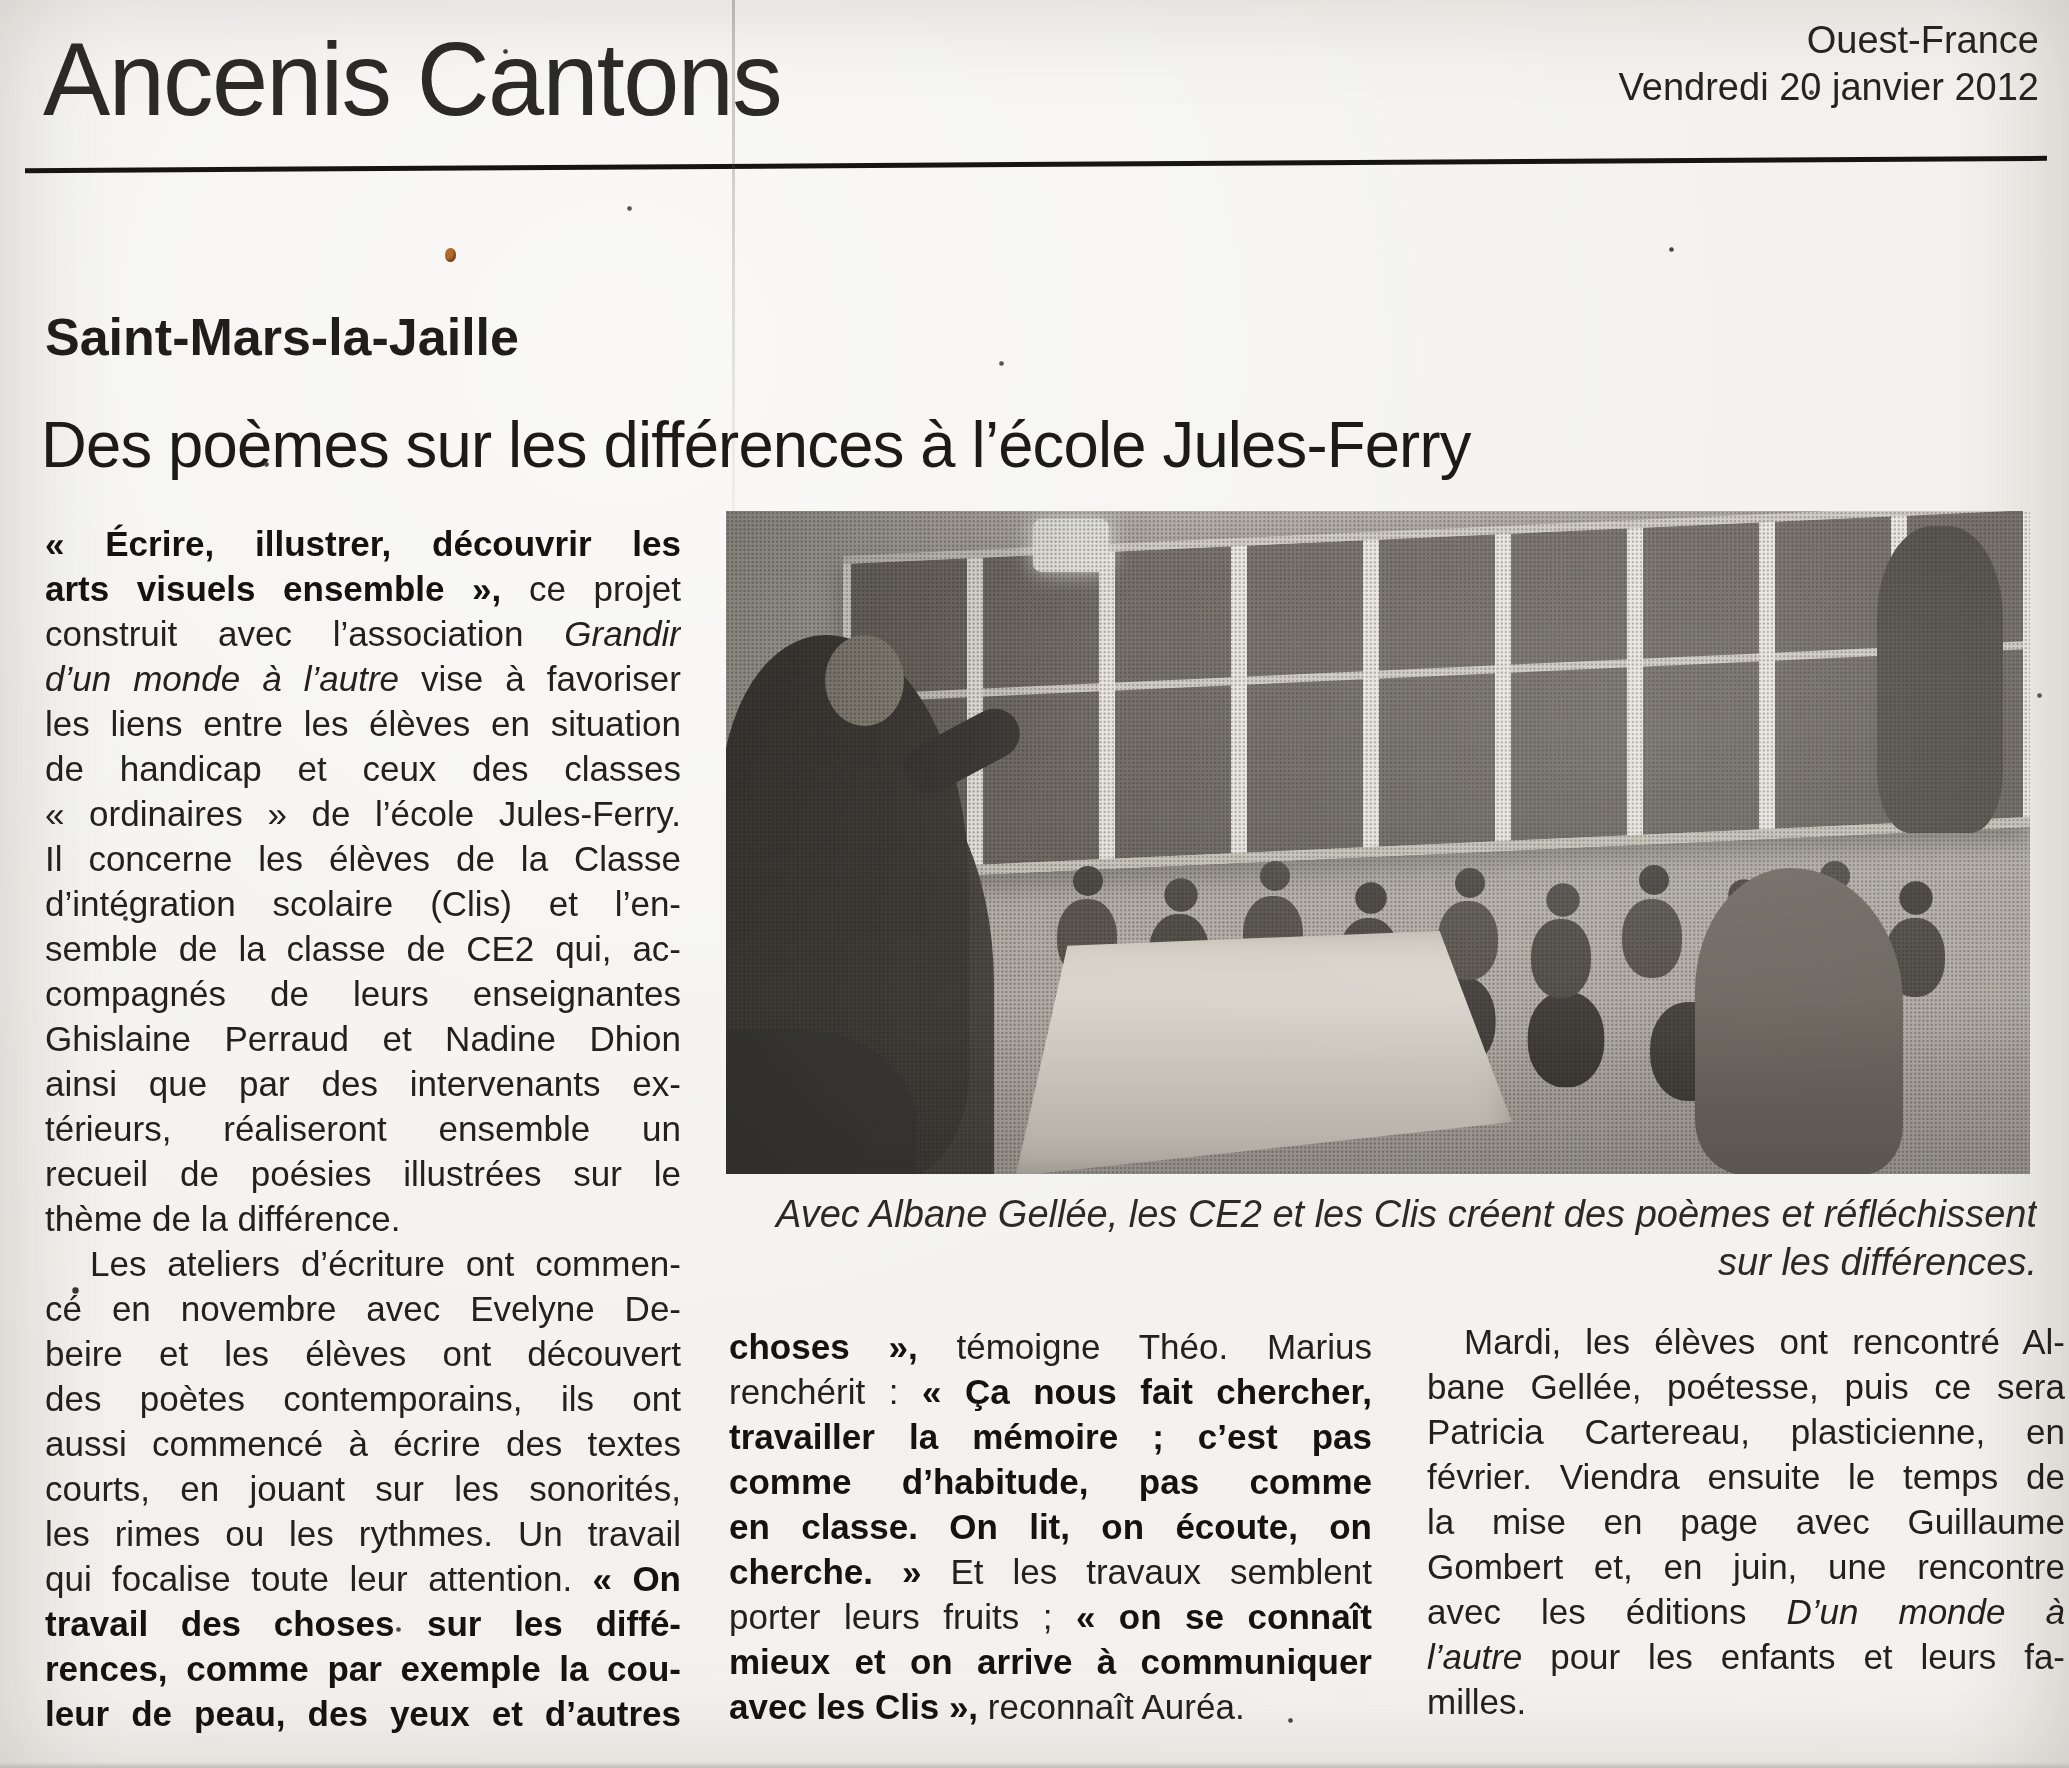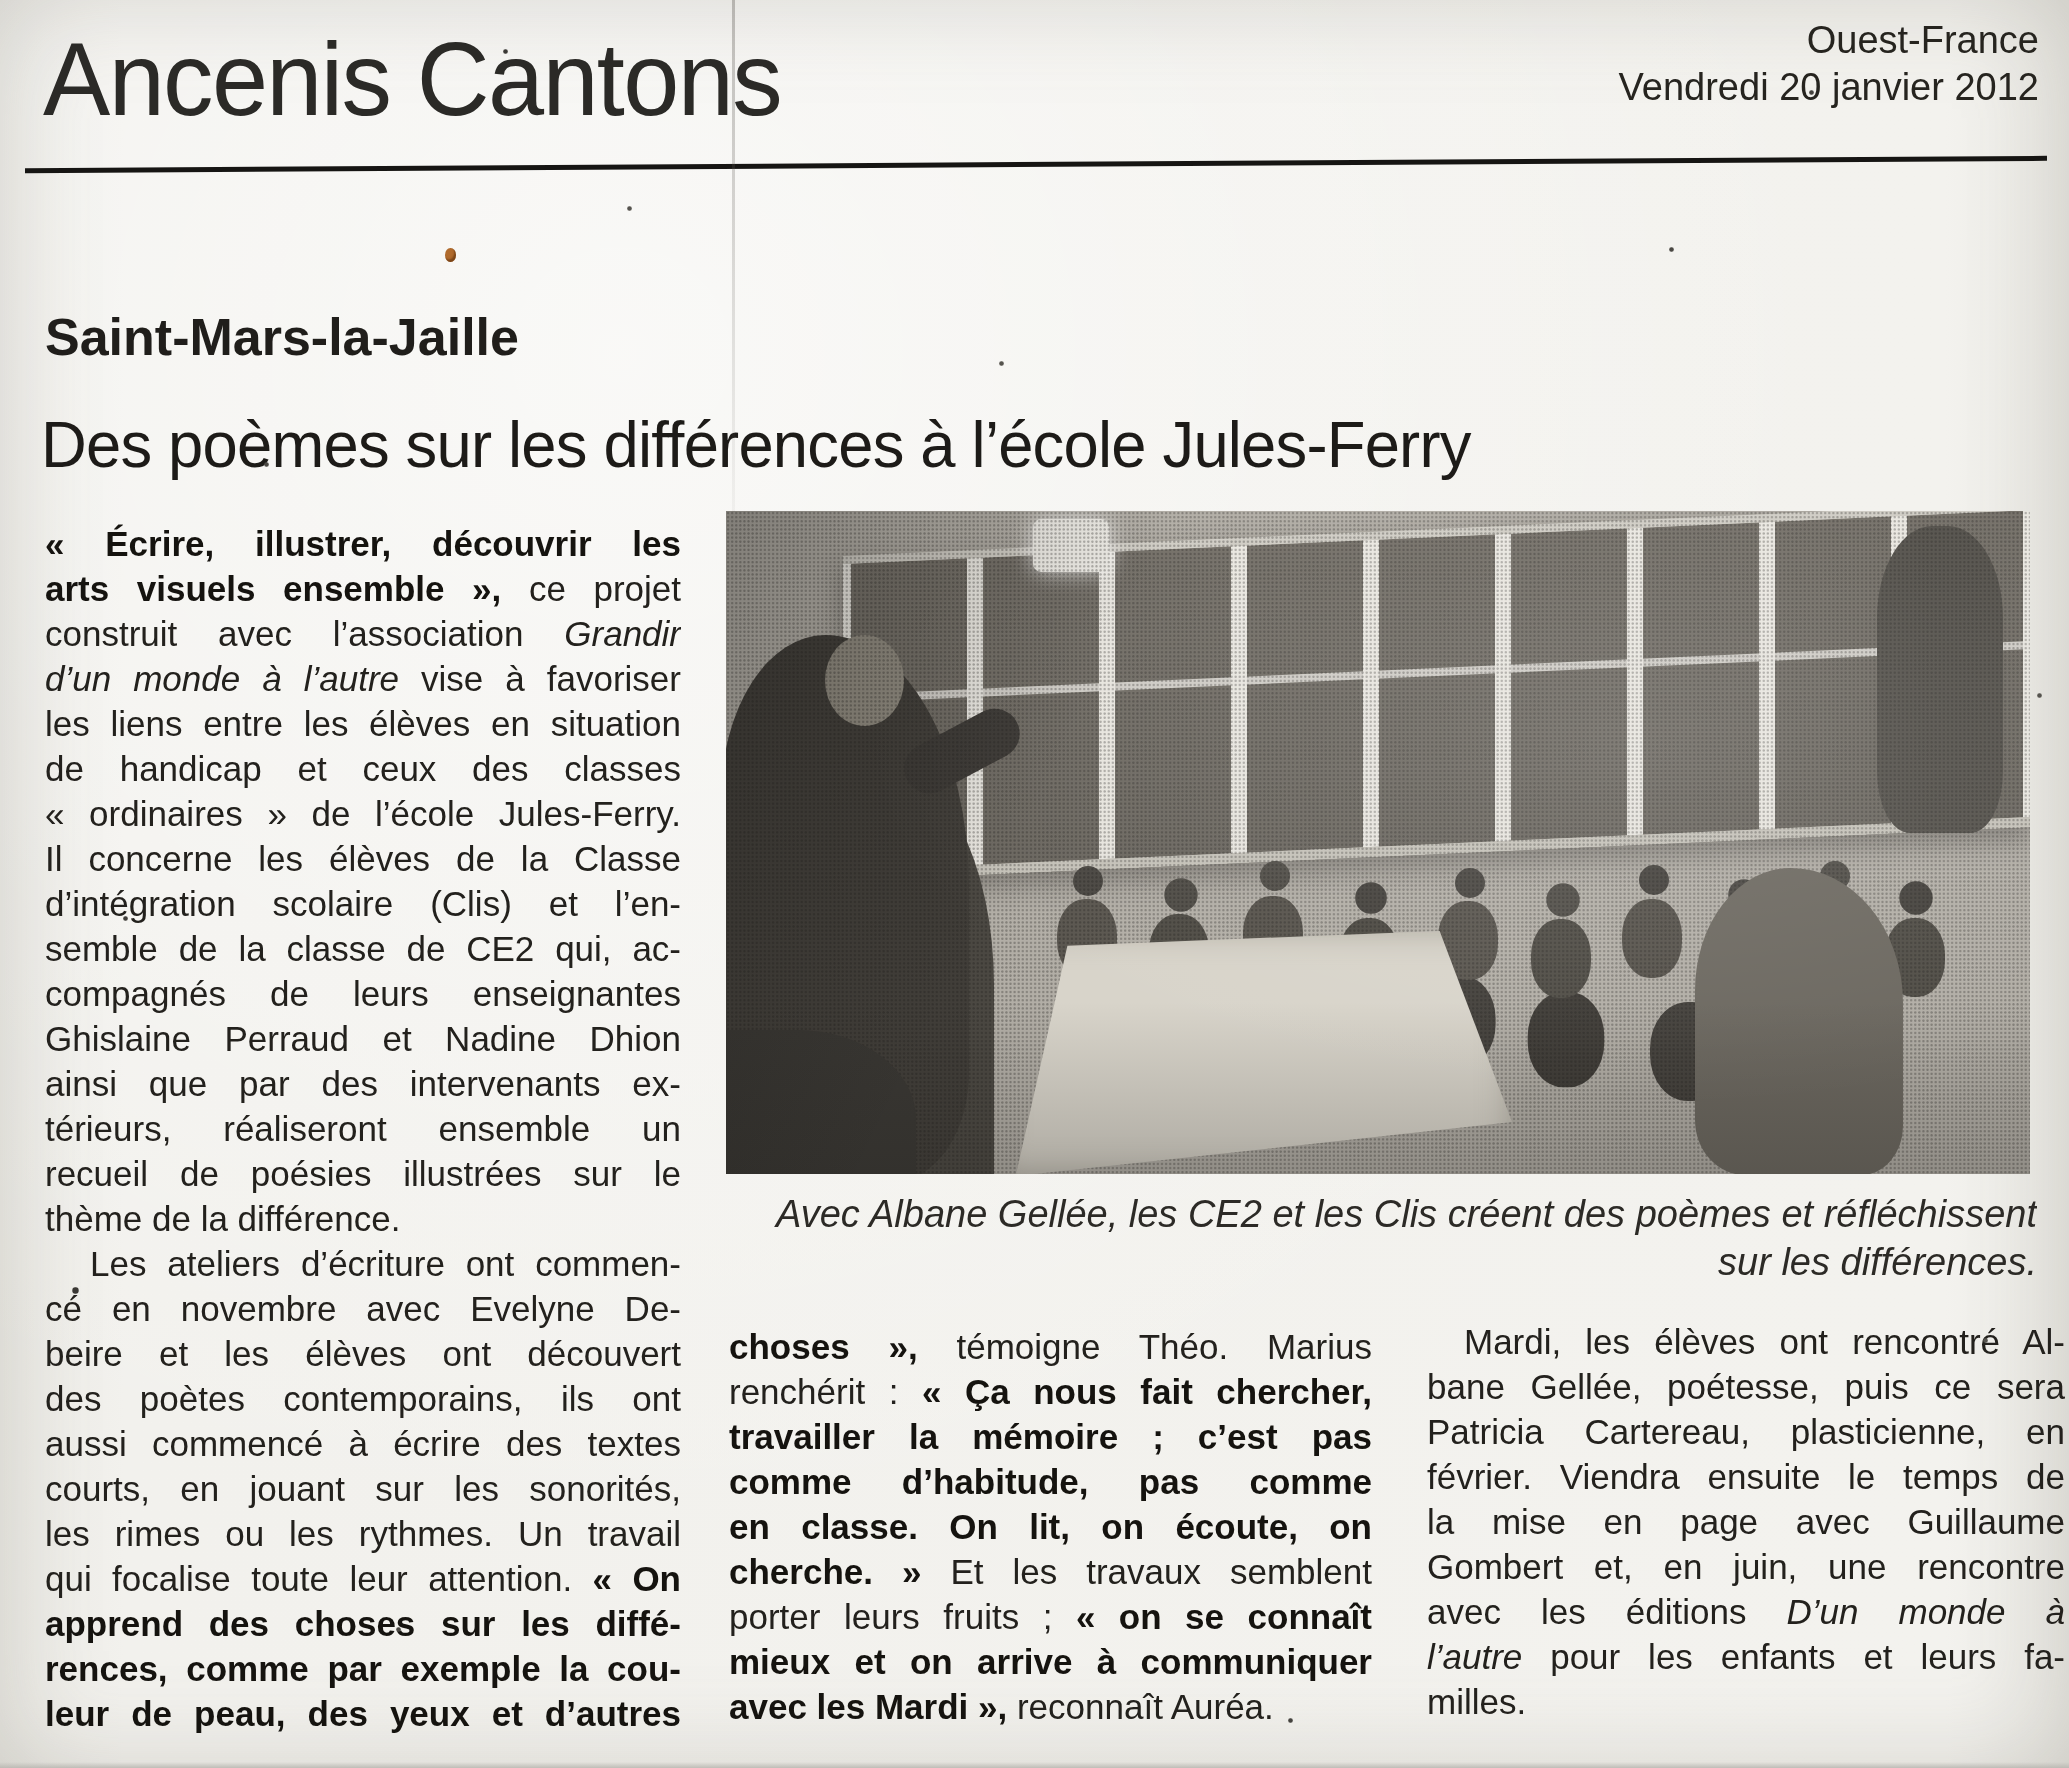--- a/index.html
+++ b/index.html
@@ -177,21 +177,21 @@
       <div class="line"><span>recueil de poésies illustrées sur le</span></div>
       <div class="line noj"><span>thème de la différence.</span></div>
       <div class="line" style="text-indent: 45px;"><span>Les ateliers d’écriture ont commen-</span></div>
       <div class="line"><span>cé en novembre avec Evelyne De-</span></div>
       <div class="line"><span>beire et les élèves ont découvert</span></div>
       <div class="line"><span>des poètes contemporains, ils ont</span></div>
       <div class="line"><span>aussi commencé à écrire des textes</span></div>
       <div class="line"><span>courts, en jouant sur les sonorités,</span></div>
       <div class="line"><span>les rimes ou les rythmes. Un travail</span></div>
       <div class="line"><span>qui focalise toute leur attention. </span><span class="bold">« On</span></div>
-      <div class="line"><span class="bold">apprend des choses sur les diffé-</span></div>
+      <div class="line"><span class="bold">travail des choses sur les diffé-</span></div>
       <div class="line"><span class="bold">rences, comme par exemple la cou-</span></div>
       <div class="line"><span class="bold">leur de peau, des yeux et d’autres</span></div>
     </div>
 
   <div class="photo">
     <div class="ph ph-shelves"></div>
     <div class="ph ph-shelfline"></div>
     <div class="ph ph-light"></div>
     <div class="ph ph-stand-right"></div>
     <div class="ph ph-heads"></div>
@@ -211,21 +211,21 @@
 
   <div class="col col-mid">
       <div class="line"><span class="bold">choses »,</span><span> témoigne Théo. Marius</span></div>
       <div class="line"><span>renchérit : </span><span class="bold">« Ça nous fait chercher,</span></div>
       <div class="line"><span class="bold">travailler la mémoire ; c’est pas</span></div>
       <div class="line"><span class="bold">comme d’habitude, pas comme</span></div>
       <div class="line"><span class="bold">en classe. On lit, on écoute, on</span></div>
       <div class="line"><span class="bold">cherche. »</span><span> Et les travaux semblent</span></div>
       <div class="line"><span>porter leurs fruits ; </span><span class="bold">« on se connaît</span></div>
       <div class="line"><span class="bold">mieux et on arrive à communiquer</span></div>
-      <div class="line noj"><span class="bold">avec les Mardi »,</span><span> reconnaît Auréa.</span></div>
+      <div class="line noj"><span class="bold">avec les Clis »,</span><span> reconnaît Auréa.</span></div>
     </div>
 
   <div class="col col-right">
       <div class="line" style="text-indent: 37px;"><span>Mardi, les élèves ont rencontré Al-</span></div>
       <div class="line"><span>bane Gellée, poétesse, puis ce sera</span></div>
       <div class="line"><span>Patricia Cartereau, plasticienne, en</span></div>
       <div class="line"><span>février. Viendra ensuite le temps de</span></div>
       <div class="line"><span>la mise en page avec Guillaume</span></div>
       <div class="line"><span>Gombert et, en juin, une rencontre</span></div>
       <div class="line"><span>avec les éditions </span><span class="ital">D’un monde à</span></div>

